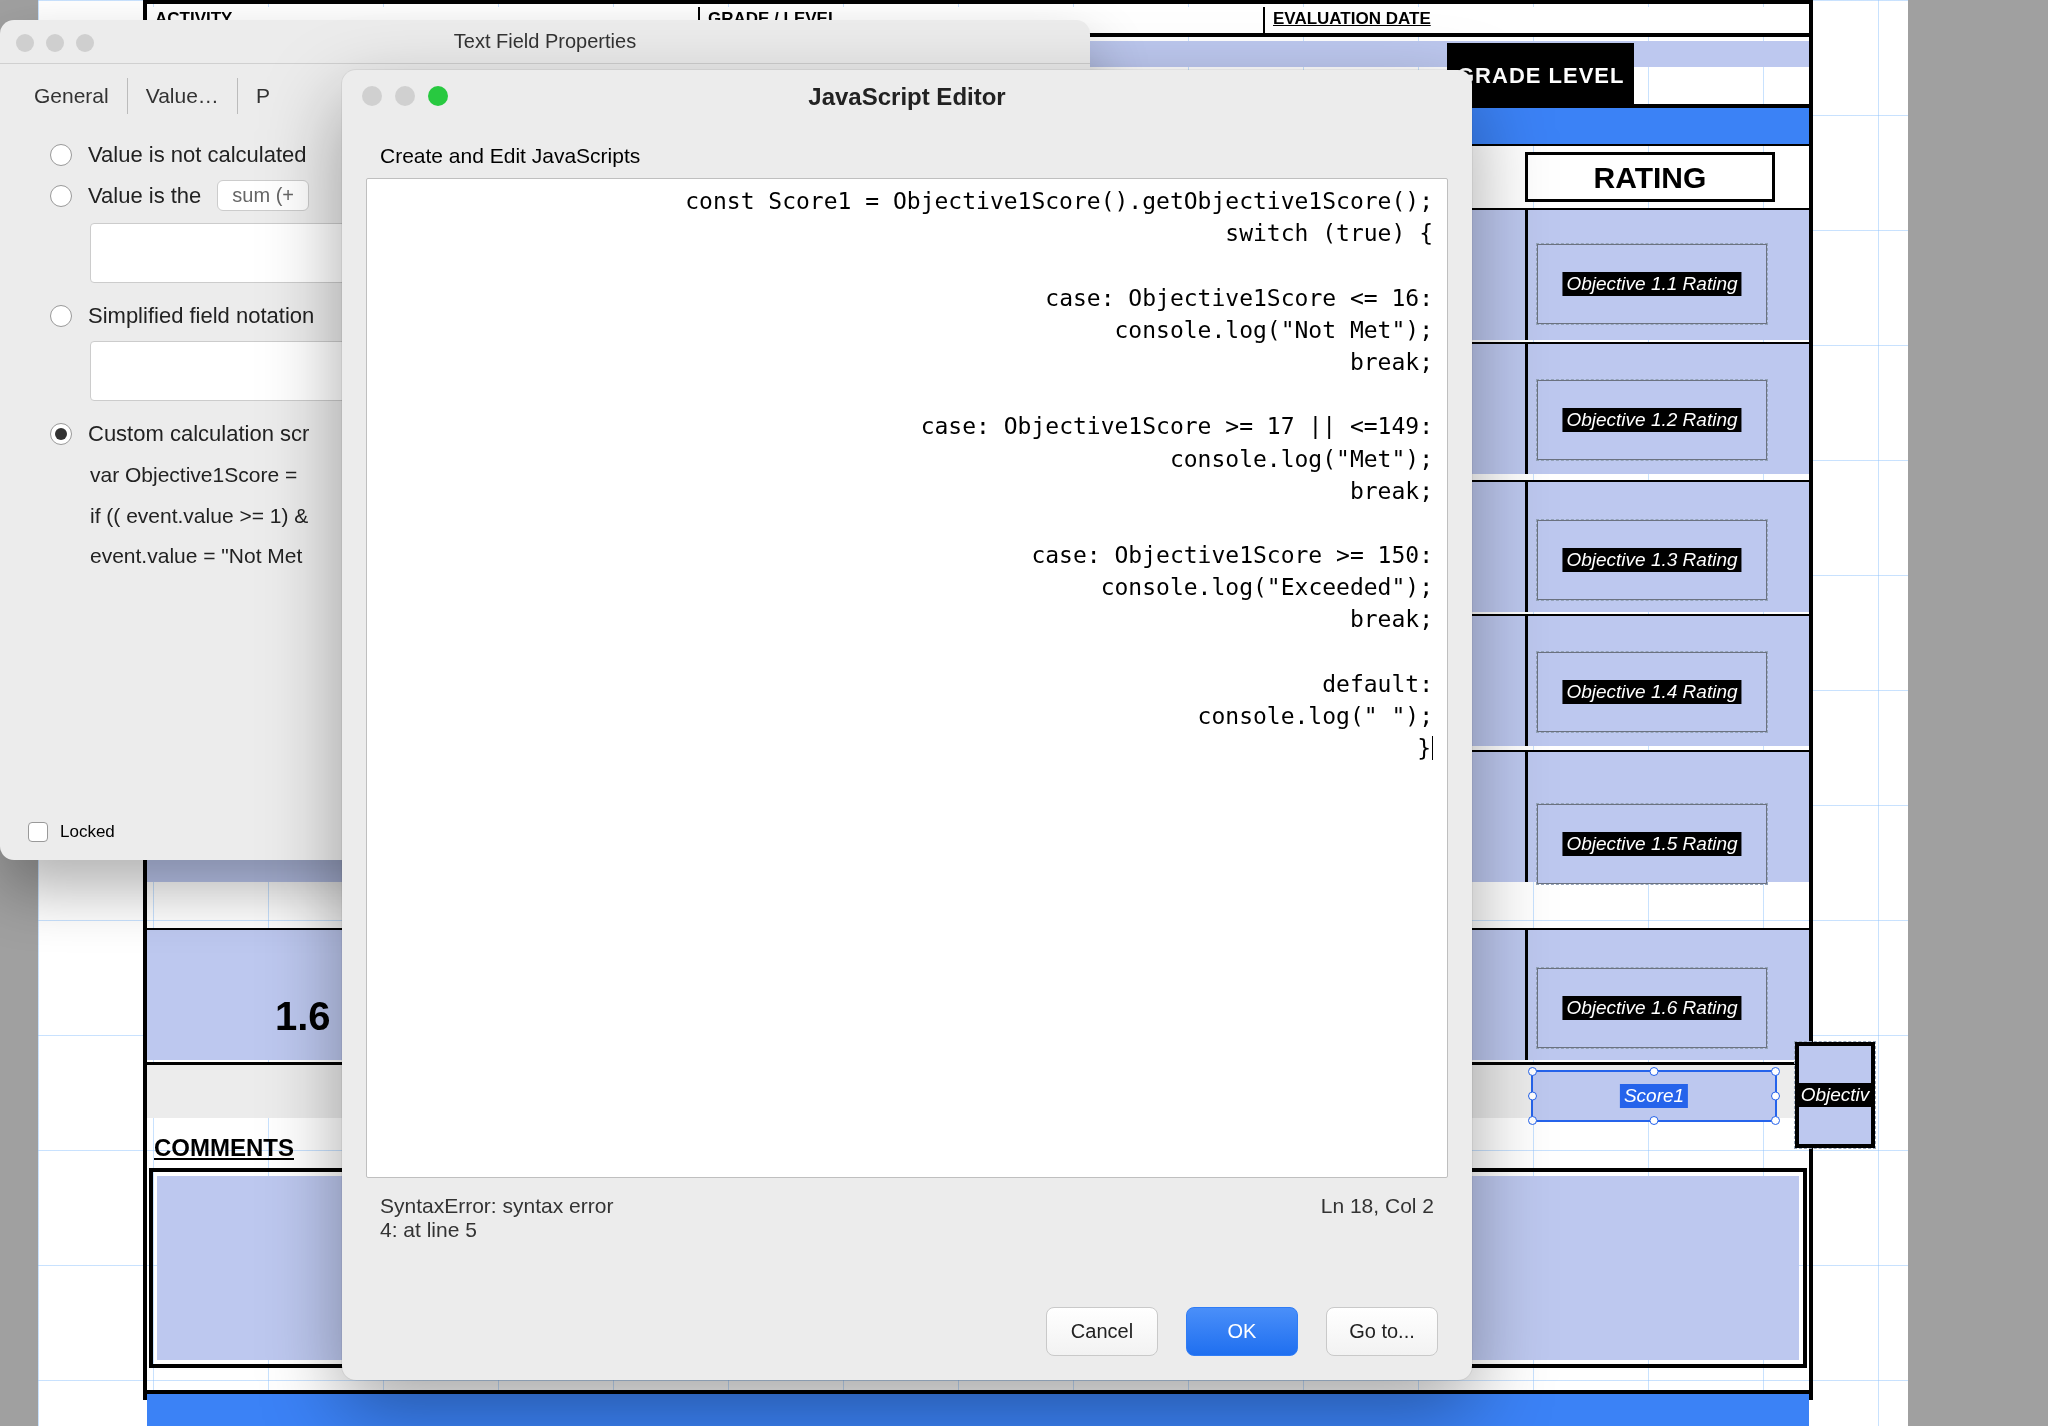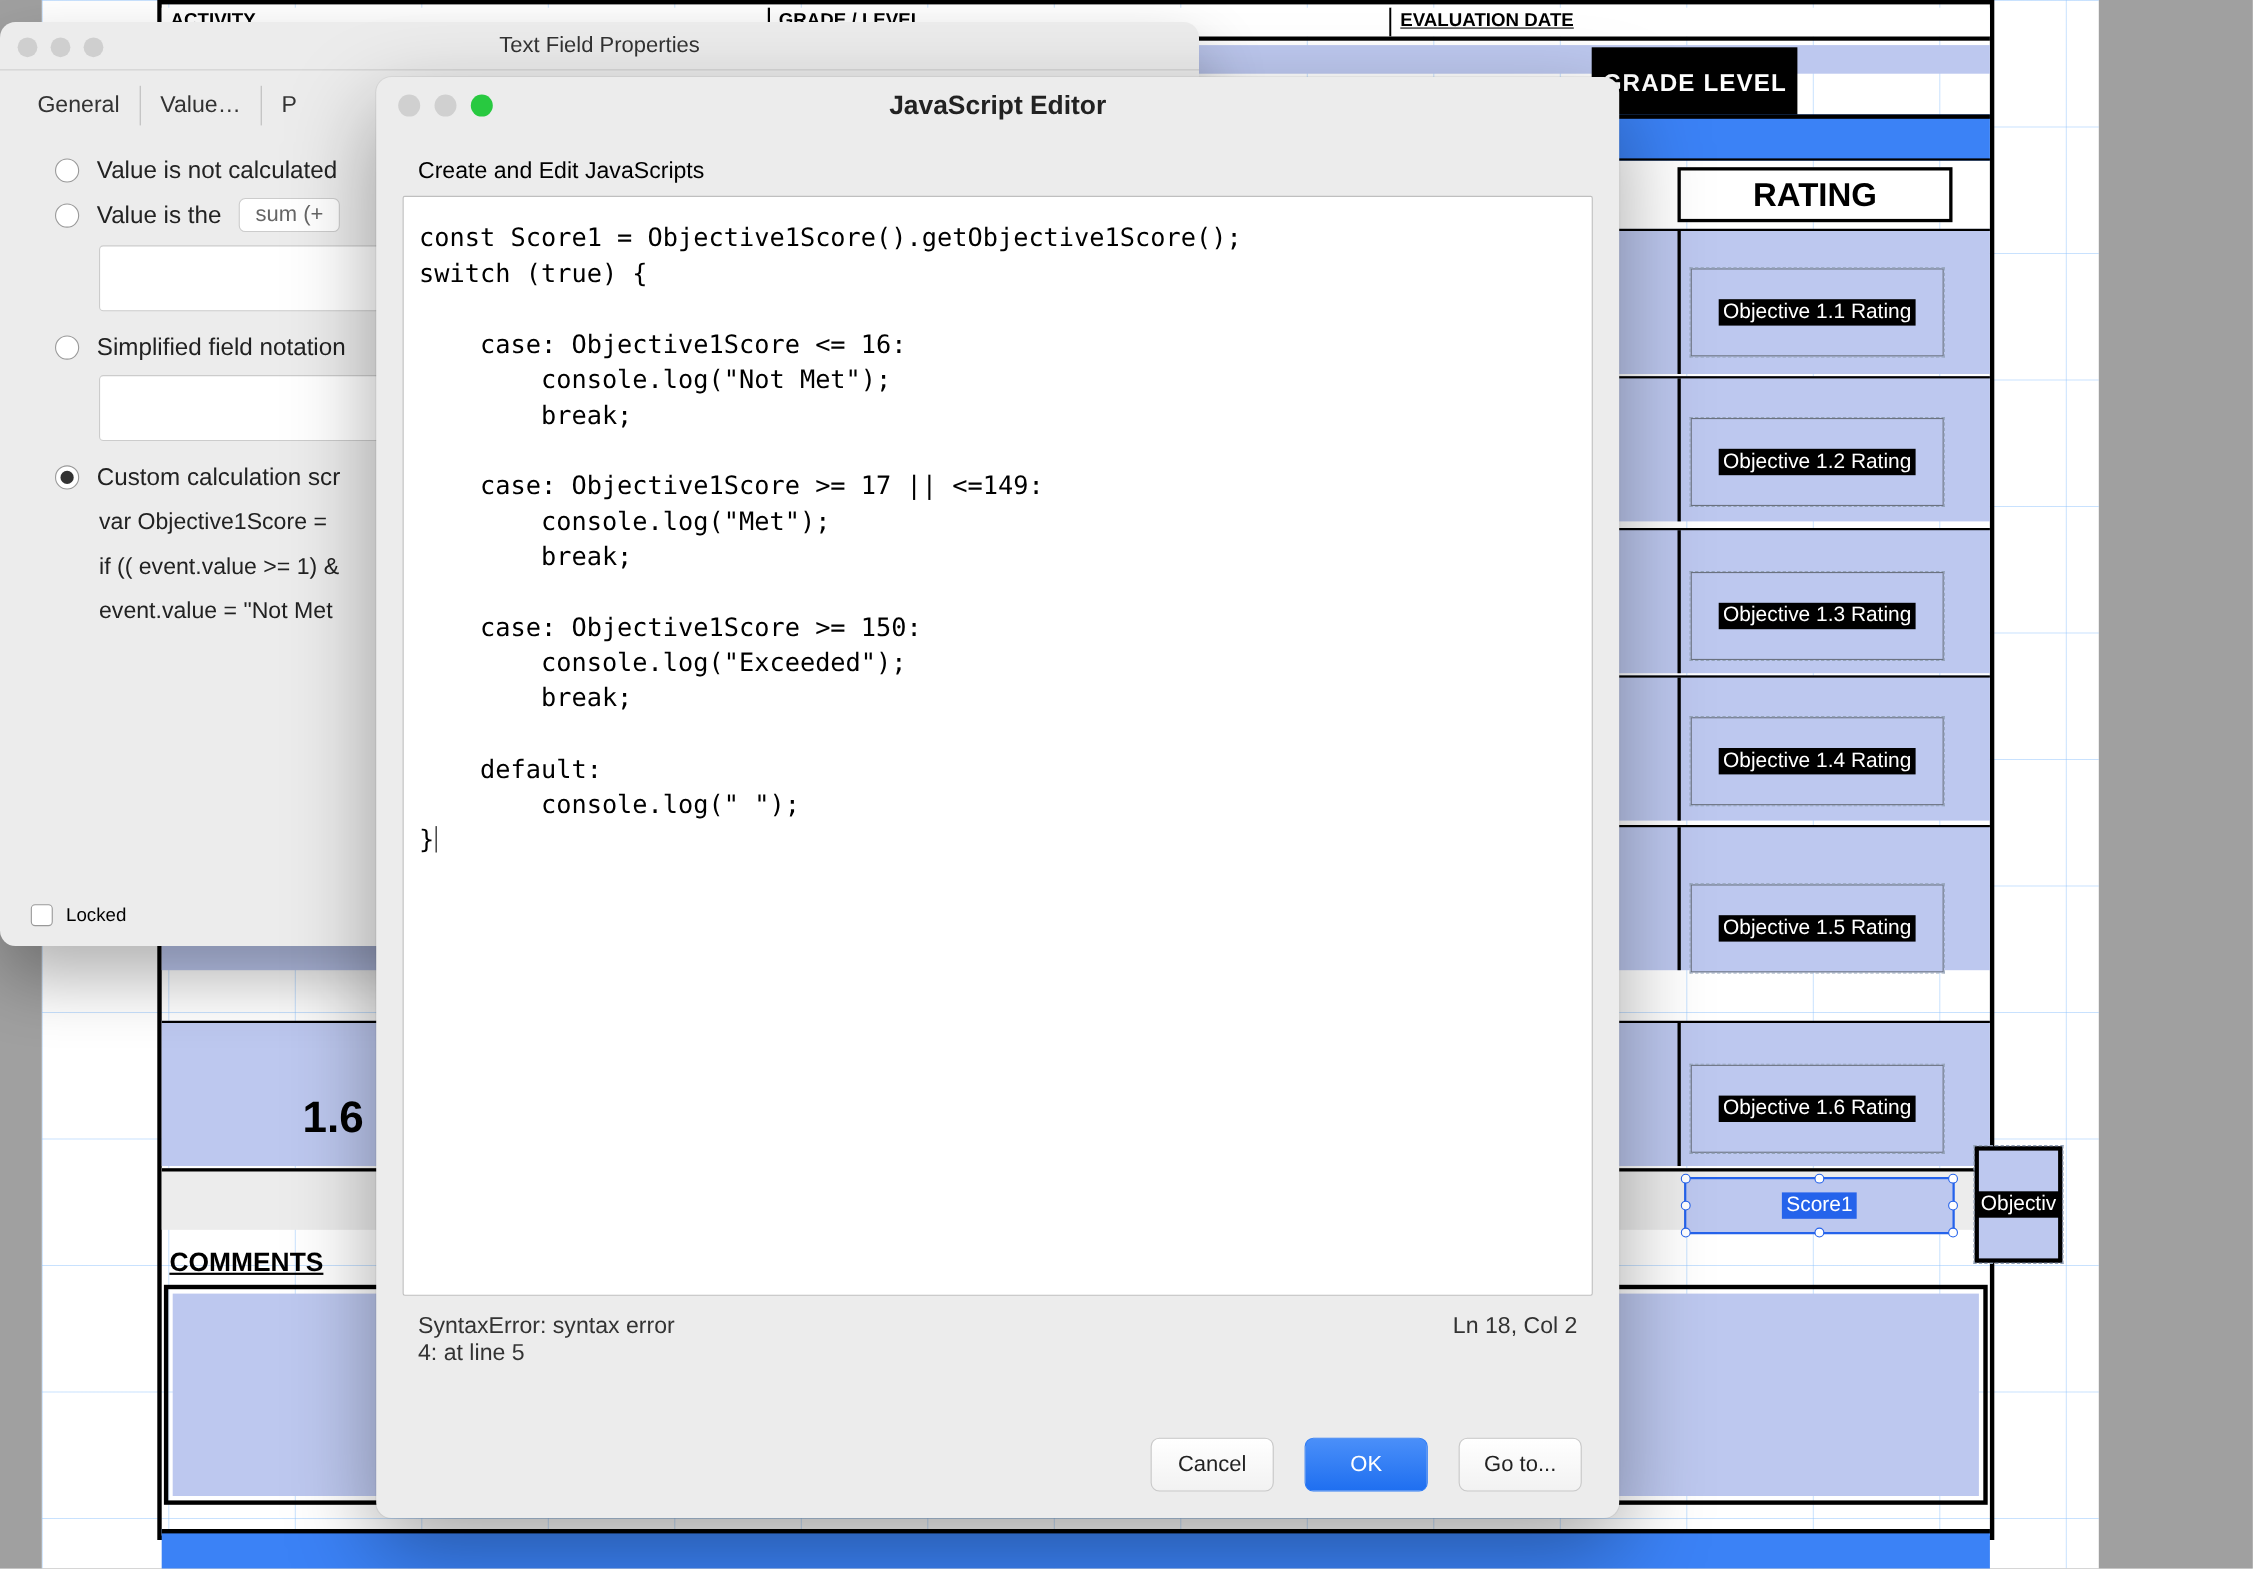--- a/index.html
+++ b/index.html
@@ -82,20 +82,21 @@
     border:1px solid #6b7280;
     outline: 1px dashed #94a3b8;
   }
   .field-label {
     position:absolute; top:50%; left:50%;
     transform: translate(-50%,-50%);
     background:#000; color:#fff;
     font-size:19px; padding:1px 4px;
     white-space: nowrap;
     font-family: Arial, sans-serif;
+    font-style: italic;
   }
   .selected-field {
     border:2px solid #2563eb;
     outline:none;
   }
   .selected-field .field-label { background:#2563eb; }
   .handle { position:absolute; width:9px; height:9px; background:#fff; border:1px solid #2563eb; border-radius:50%; }
   .sec1-6 {
     position:absolute; left: 128px; top: 990px;
     font-size: 40px; font-weight:900;
@@ -220,27 +221,28 @@
   .js-sub {
     font-size:21px; color:#000000;
     padding: 20px 38px 10px 38px;
   }
   .editor {
     margin: 0 24px;
     background:#fff;
     border:1px solid #bfbfbf;
     border-radius:2px;
     height: 1000px;
-    padding: 22px 14px;
+    padding: 6px 14px;
     font-family: "Menlo","Consolas",monospace;
     font-size: 23px;
     line-height: 1.4;
     white-space: pre;
     color:#000;
     overflow:hidden;
+    text-align:right;
   }
   .js-status {
     display:flex; justify-content:space-between;
     padding: 16px 38px 0 38px;
     font-size:21px; color:#333;
   }
   .js-status .left { white-space: pre-line; }
   .js-buttons {
     position:absolute; bottom: 24px; right: 34px;
     display:flex; gap: 28px;

